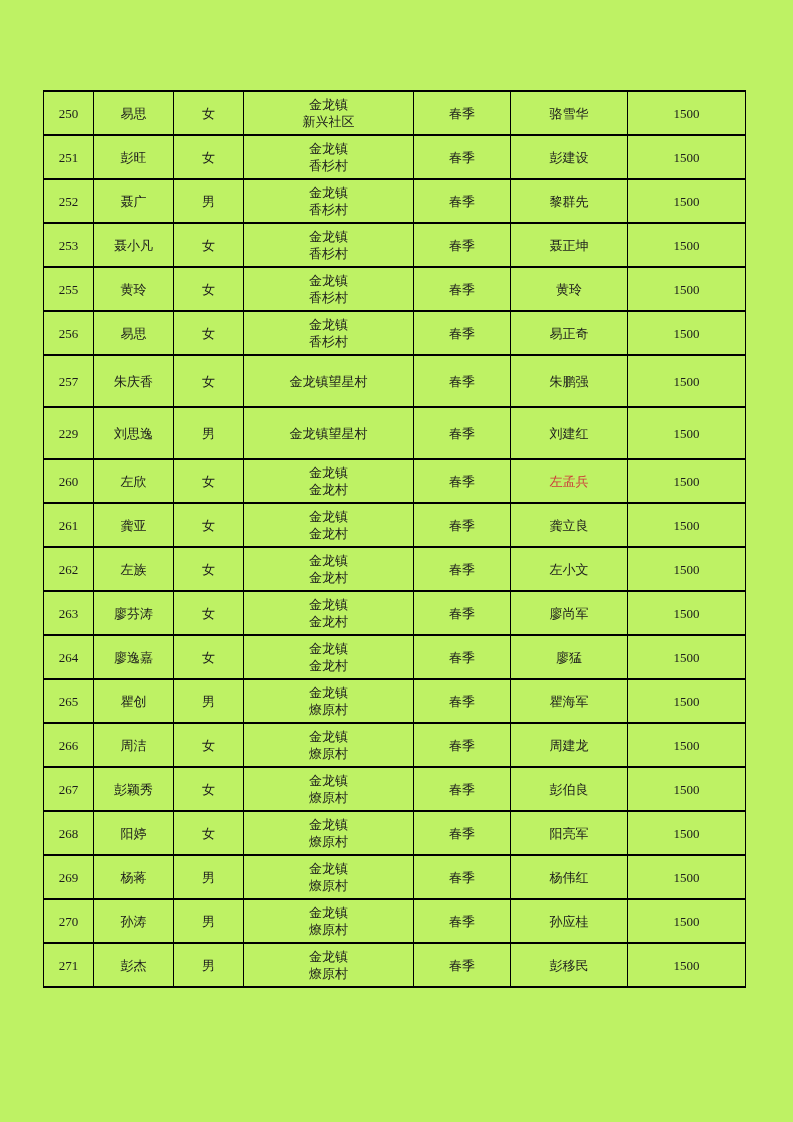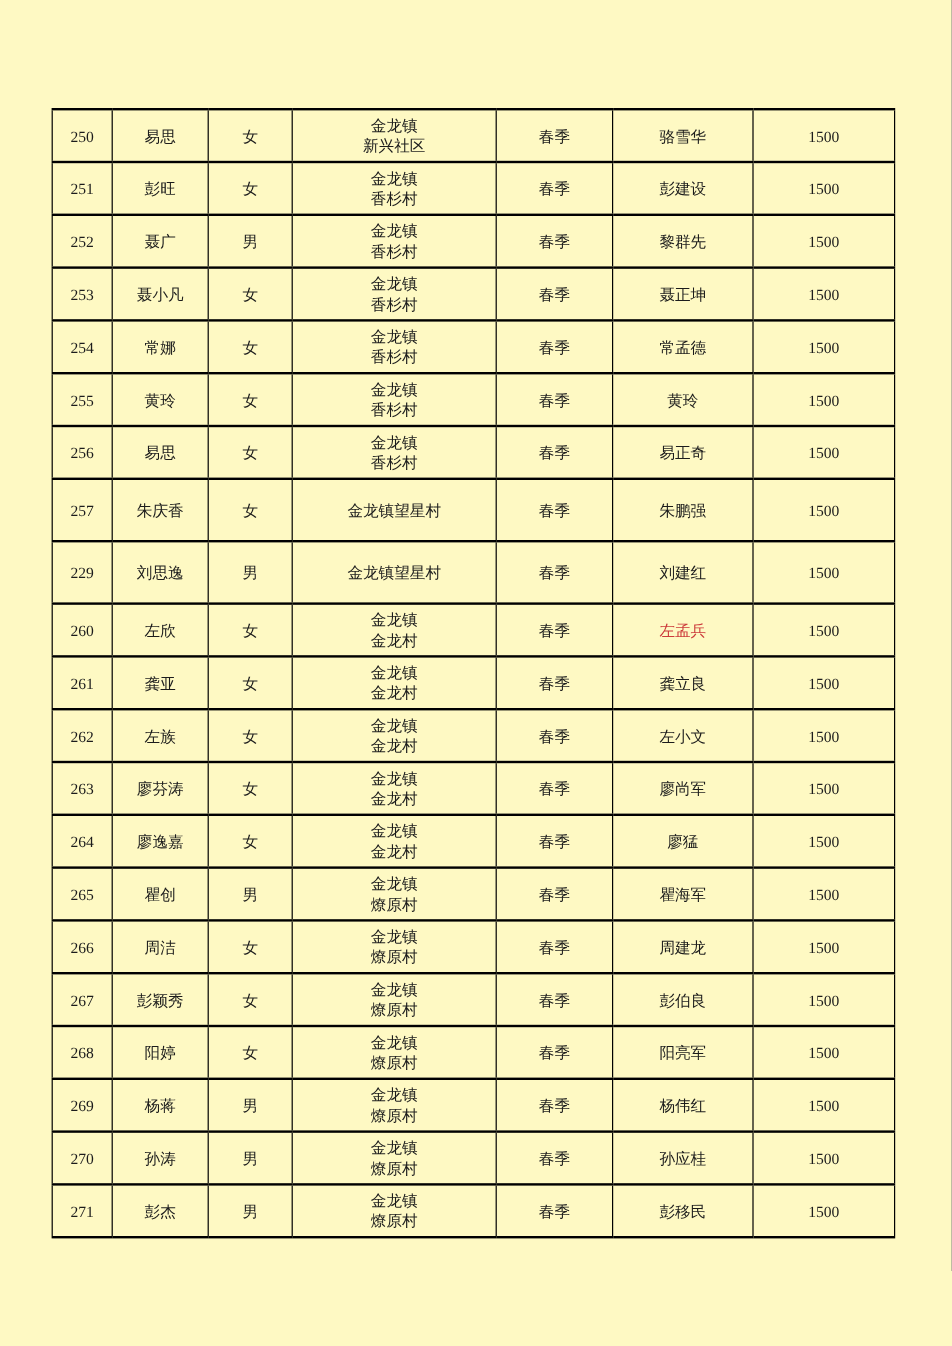--- a/index.html
+++ b/index.html
@@ -1,21 +1,21 @@
 <!DOCTYPE html>
 <html><head>
 <meta charset="utf-8">
 <style>
   html, body { margin: 0; padding: 0; background: #888; }
   .page {
     position: relative;
     width: 793px;
     height: 1122px;
     margin: 0 auto;
-    background: #fef9c3;
+    background: #bef264;
     overflow: hidden;
     font-family: "Liberation Serif", "DejaVu Serif", serif;
     color: #1c1c1c;
   }
   table.roster {
     position: absolute;
     left: 43px;
     top: 90px;
     width: 702px;
     border-collapse: collapse;
@@ -95,32 +95,20 @@
           <td>女</td>
           <td>
             <div class="loc-line">金龙镇</div>
             <div class="loc-line">香杉村</div>
           </td>
           <td>春季</td>
           <td>聂正坤</td>
           <td>1500</td>
         </tr>
         <tr class="row-double">
-          <td>254</td>
-          <td>常娜</td>
-          <td>女</td>
-          <td>
-            <div class="loc-line">金龙镇</div>
-            <div class="loc-line">香杉村</div>
-          </td>
-          <td>春季</td>
-          <td>常孟德</td>
-          <td>1500</td>
-        </tr>
-        <tr class="row-double">
           <td>255</td>
           <td>黄玲</td>
           <td>女</td>
           <td>
             <div class="loc-line">金龙镇</div>
             <div class="loc-line">香杉村</div>
           </td>
           <td>春季</td>
           <td>黄玲</td>
           <td>1500</td>

